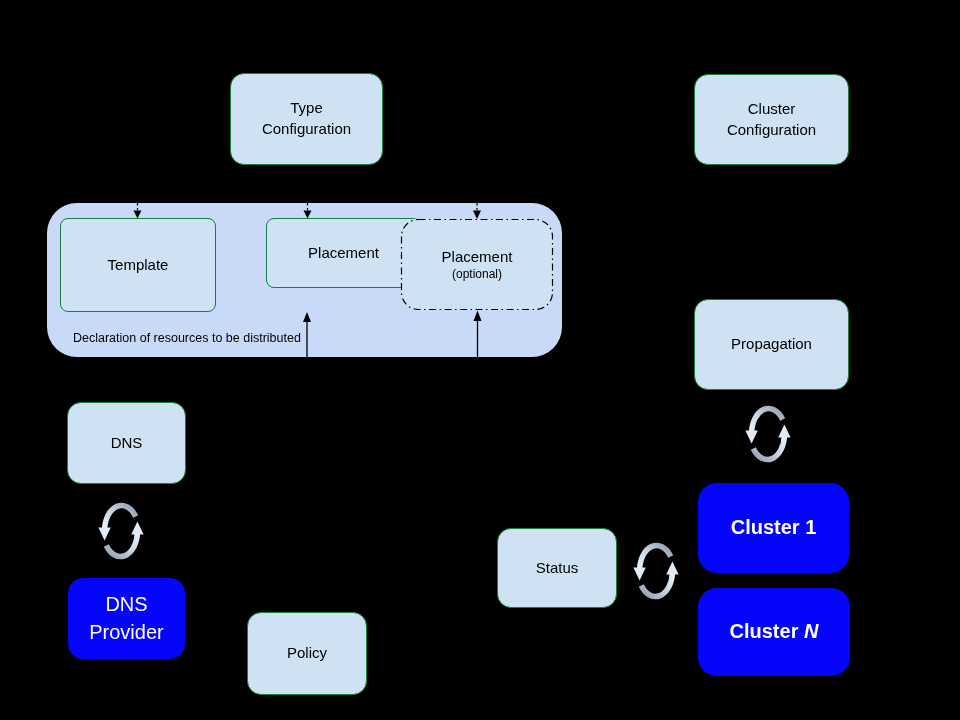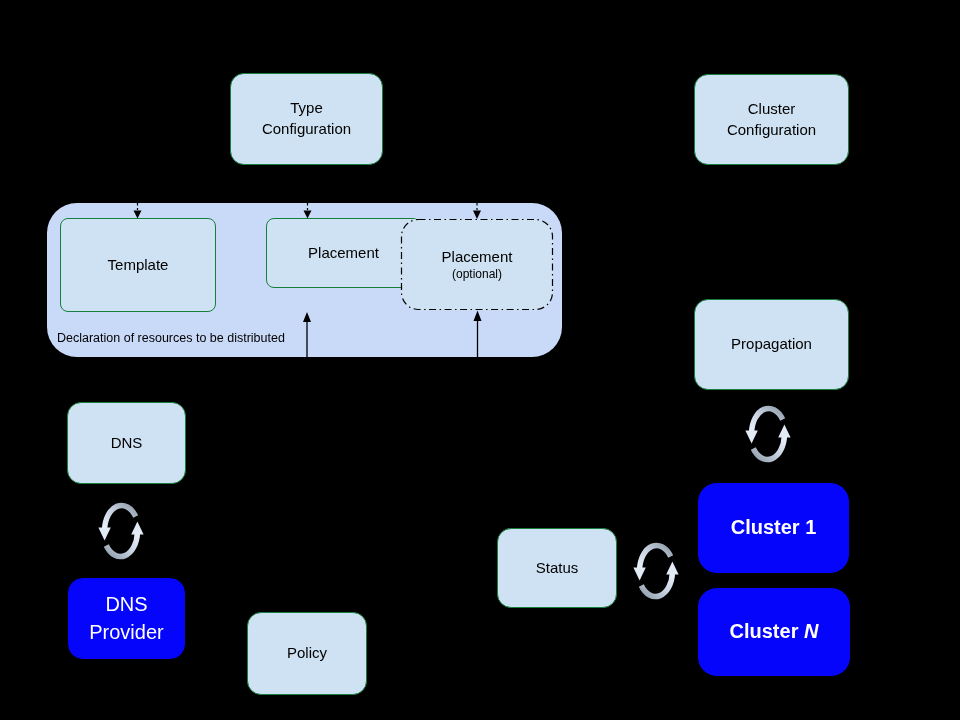--- a/index.html
+++ b/index.html
@@ -37,21 +37,21 @@
   .bold { font-weight: bold; }
   .it { font-style: italic; }
   .container-band {
     position: absolute;
     left: 47px; top: 203px; width: 515px; height: 154px;
     background: var(--container-fill, #c9daf8);
     border-radius: 30px;
   }
   .caption {
     position: absolute;
-    left: 57px; top: 331px;
+    left: 73px; top: 331px;
     font-size: 12.5px;
     color: #000;
     white-space: nowrap;
   }
   
   #type-config   { left: 230px; top: 73px;  width: 153px; height: 92px; }
   #cluster-config{ left: 694px; top: 74px;  width: 155px; height: 91px; }
   #template      { left: 60px;  top: 218px; width: 156px; height: 94px; }
   #placement     { left: 230px; top: 218px; width: 155px; height: 70px; margin-left: 36px; }
   #overrides     { left: 401px; top: 219px; width: 152px; height: 91px; border: none; border-radius: 17px; }

